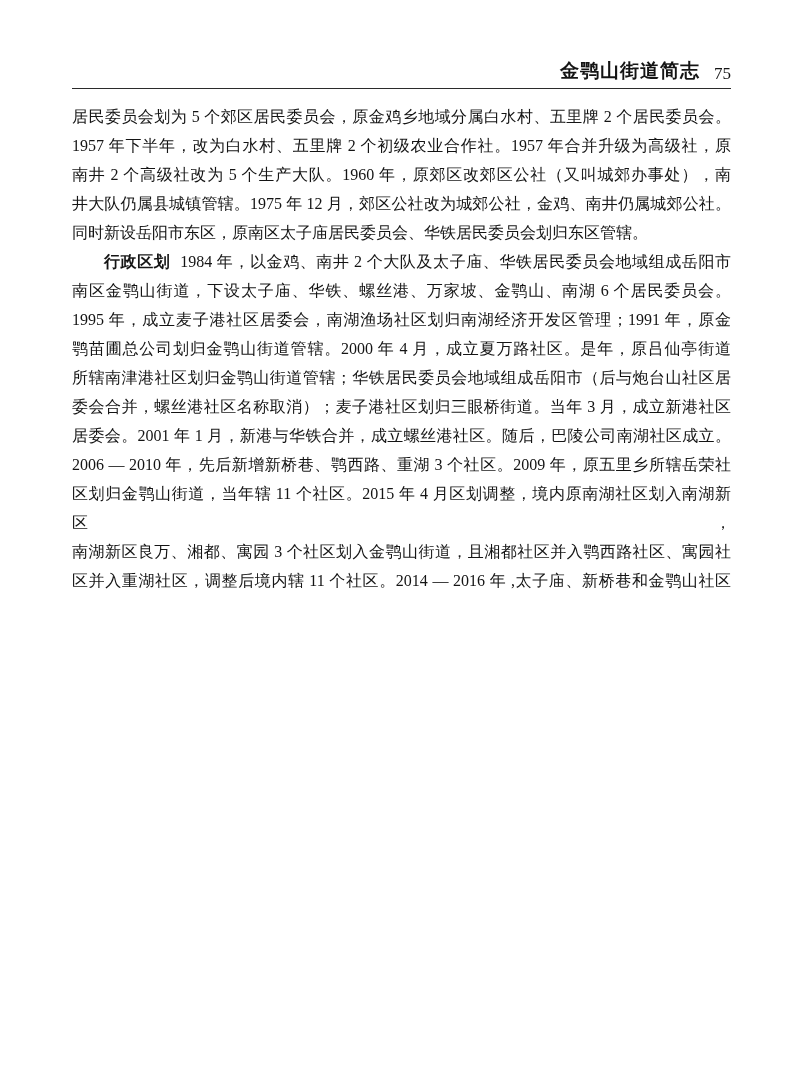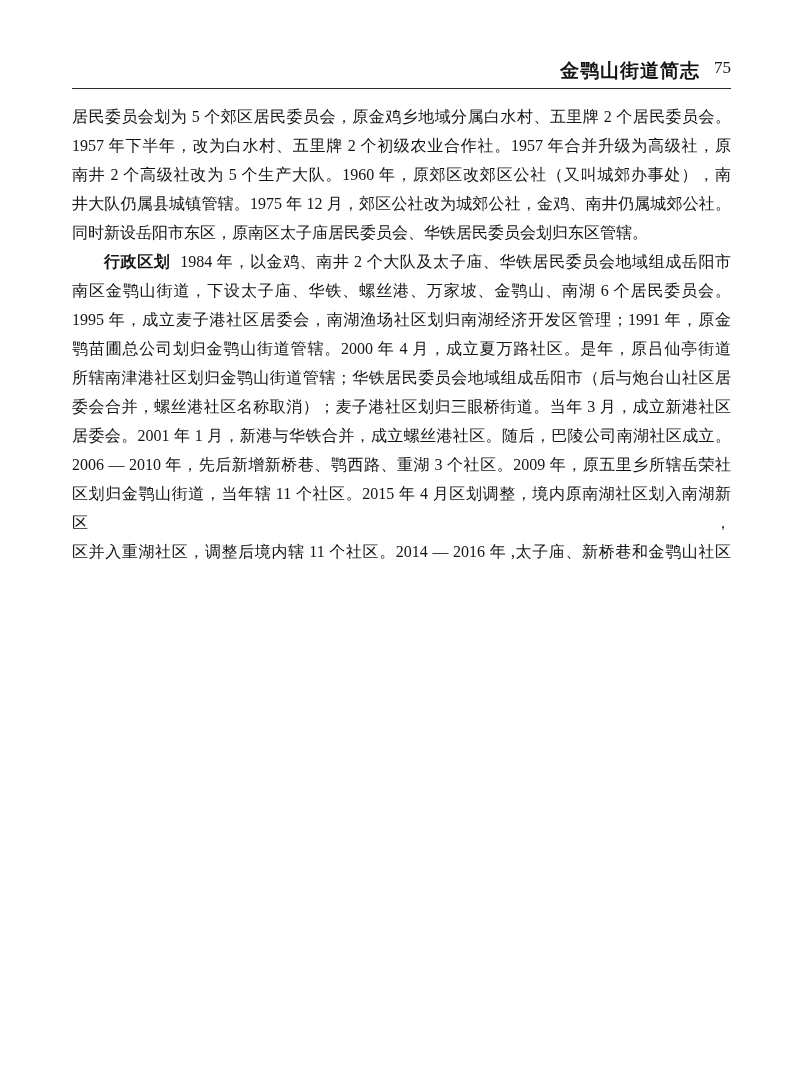--- a/index.html
+++ b/index.html
@@ -10,21 +10,21 @@
     color:#141414;
     font-family:"Liberation Serif","DejaVu Serif",serif;
     overflow:hidden;
   }
   .content-col{
     position:absolute;
     left:72px;top:58px;width:659px;
   }
   
   .running-header{
-    display:flex;align-items:flex-start;justify-content:flex-end;
+    display:flex;align-items:flex-end;justify-content:flex-end;
     gap:14px;height:26px;
   }
   .book-title{
     font-family:"Liberation Sans","DejaVu Sans",sans-serif;
     font-weight:700;font-size:19px;letter-spacing:1px;
   }
   .page-num{font-size:17px;}
   .header-rule{
     border:none;border-top:1.6px solid #2b2b2b;
     margin:4px 0 0 0;width:659px;
@@ -64,17 +64,18 @@
         <div class="line last">同时新设岳阳市东区，原南区太子庙居民委员会、华铁居民委员会划归东区管辖。</div>
         <div class="line indent"><span class="lead">行政区划</span>1984 年，以金鸡、南井 2 个大队及太子庙、华铁居民委员会地域组成岳阳市</div>
         <div class="line">南区金鹗山街道，下设太子庙、华铁、螺丝港、万家坡、金鹗山、南湖 6 个居民委员会。</div>
         <div class="line">1995 年，成立麦子港社区居委会，南湖渔场社区划归南湖经济开发区管理；1991 年，原金</div>
         <div class="line">鹗苗圃总公司划归金鹗山街道管辖。2000 年 4 月，成立夏万路社区。是年，原吕仙亭街道</div>
         <div class="line">所辖南津港社区划归金鹗山街道管辖；华铁居民委员会地域组成岳阳市（后与炮台山社区居</div>
         <div class="line">委会合并，螺丝港社区名称取消）；麦子港社区划归三眼桥街道。当年 3 月，成立新港社区</div>
         <div class="line">居委会。2001 年 1 月，新港与华铁合并，成立螺丝港社区。随后，巴陵公司南湖社区成立。</div>
         <div class="line">2006 — 2010 年，先后新增新桥巷、鹗西路、重湖 3 个社区。2009 年，原五里乡所辖岳荣社</div>
         <div class="line">区划归金鹗山街道，当年辖 11 个社区。2015 年 4 月区划调整，境内原南湖社区划入南湖新区，</div>
+        <div class="line">南湖新区良万、湘都、寓园 3 个社区划入金鹗山街道，且湘都社区并入鹗西路社区、寓园社</div>
         <div class="line">区并入重湖社区，调整后境内辖 11 个社区。2014 — 2016 年 ,太子庙、新桥巷和金鹗山社区</div>
       </div>
 
   </div>
 </div>
 
 </body></html>

